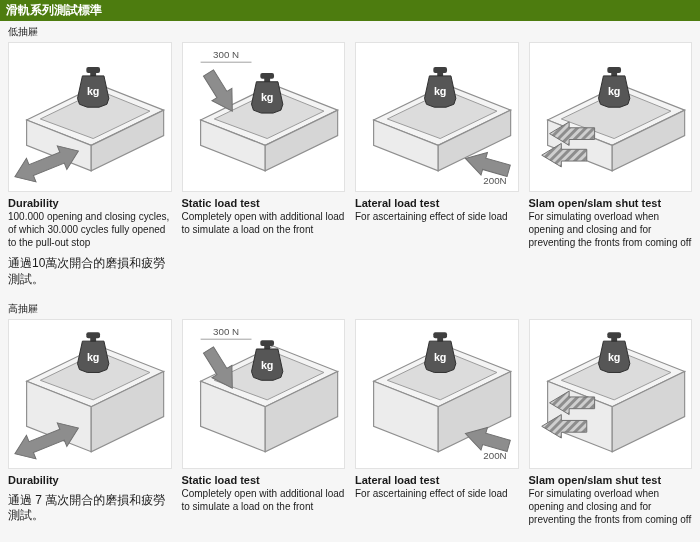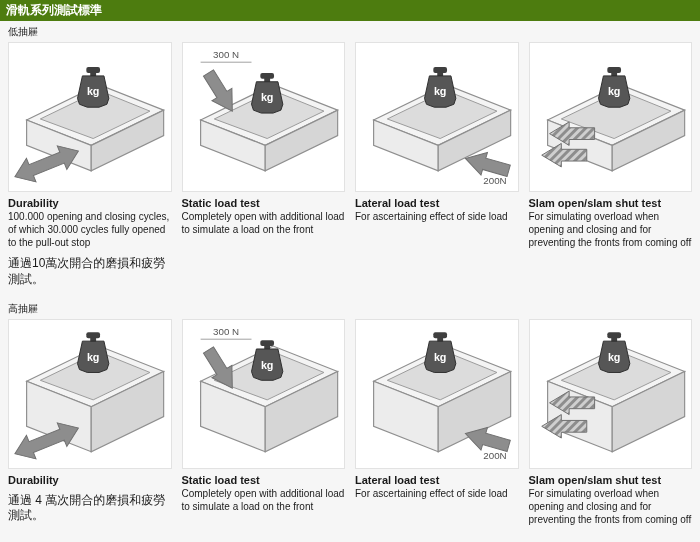--- a/index.html
+++ b/index.html
@@ -174,21 +174,21 @@
         <use href="#arrow-r" transform="translate(66,84) rotate(180)" fill="url(#hatch)"></use>
         <use href="#arrow-r" transform="translate(58,108) rotate(180)" fill="url(#hatch)"></use>
       </svg>
     </figure>
 
   </div>
 
   <div class="cap-row">
     <div class="cap">
       <h3>Durability</h3>
-      <p class="note">通過 4 萬次開合的磨損和疲勞測試。</p>
+      <p class="note">通過 7 萬次開合的磨損和疲勞測試。</p>
     </div>
     <div class="cap">
       <h3>Static load test</h3>
       <p>Completely open with additional load to simulate a load on the front</p>
     </div>
     <div class="cap">
       <h3>Lateral load test</h3>
       <p>For ascertaining effect of side load</p>
     </div>
     <div class="cap">

